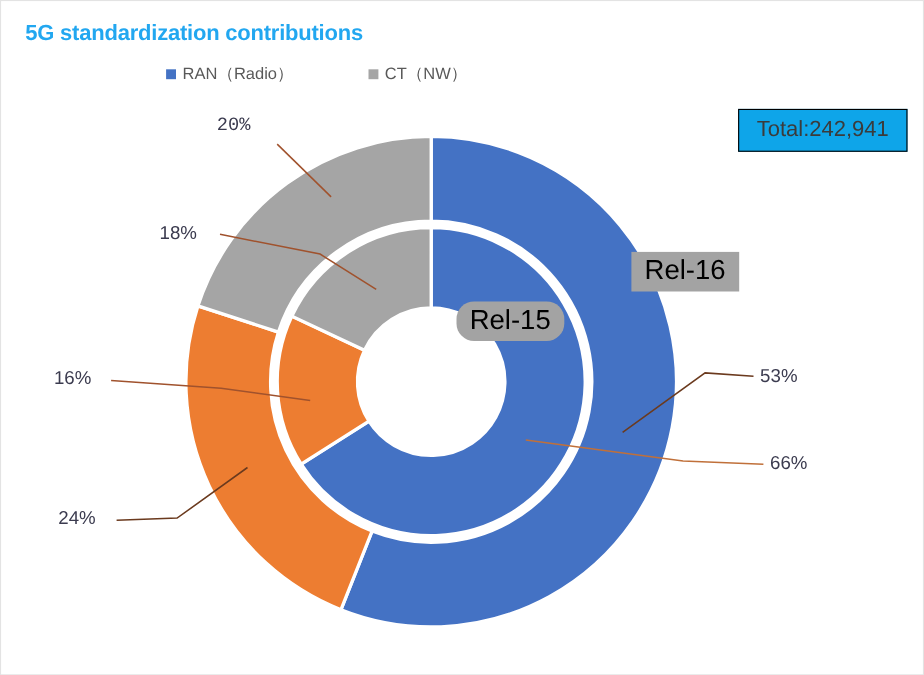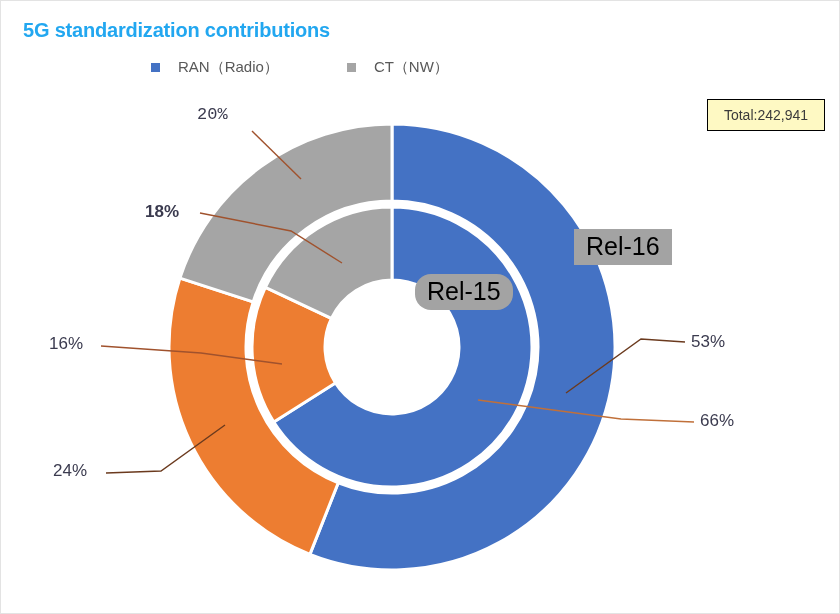--- a/index.html
+++ b/index.html
@@ -33,62 +33,62 @@
   #legend {
     position: absolute;
     left: 150px; top: 57px;
     display: flex;
     align-items: center;
     gap: 68px;
   }
   .legend-item {
     display: flex;
     align-items: center;
-    gap: 18px;
+    gap: 6px;
     white-space: nowrap;
   }
   .legend-swatch {
     width: 9px; height: 9px;
     display: inline-block;
     flex: 0 0 auto;
   }
   .legend-label {
     font-size: 15px;
     color: #595959;
   }
 
   
   #total-box {
     position: absolute;
     right: 14px; top: 98px;
     border: 1px solid #000000;
-    background: #fef9c3;
+    background: #0ea5e9;
     padding: 7px 16px;
-    font-size: 14px;
+    font-size: 20px;
     color: #3b3b3b;
     white-space: nowrap;
   }
 
   
   #donut-wrap {
     position: absolute;
     left: 0; top: 0;
     width: 840px; height: 614px;
   }
   #donut-svg { display: block; }
 
   
   .pct-label {
     position: absolute;
     font-size: 17px;
     color: #3b3b4f;
     white-space: nowrap;
   }
   #pct-outer-ct  { left: 196px; top: 104px; font-family: Liberation Mono, monospace; }
-  #pct-inner-ct  { left: 144px; top: 201px; font-weight: bold; }
+  #pct-inner-ct  { left: 144px; top: 201px; }
   #pct-inner-sa  { left: 48px;  top: 333px; }
   #pct-outer-sa  { left: 52px;  top: 460px; }
   #pct-outer-ran { left: 690px; top: 331px; }
   #pct-inner-ran { left: 699px; top: 410px; text-align: center; }
 
   
   .rel-label {
     position: absolute;
     background: #a3a3a3;
     color: #000000;

